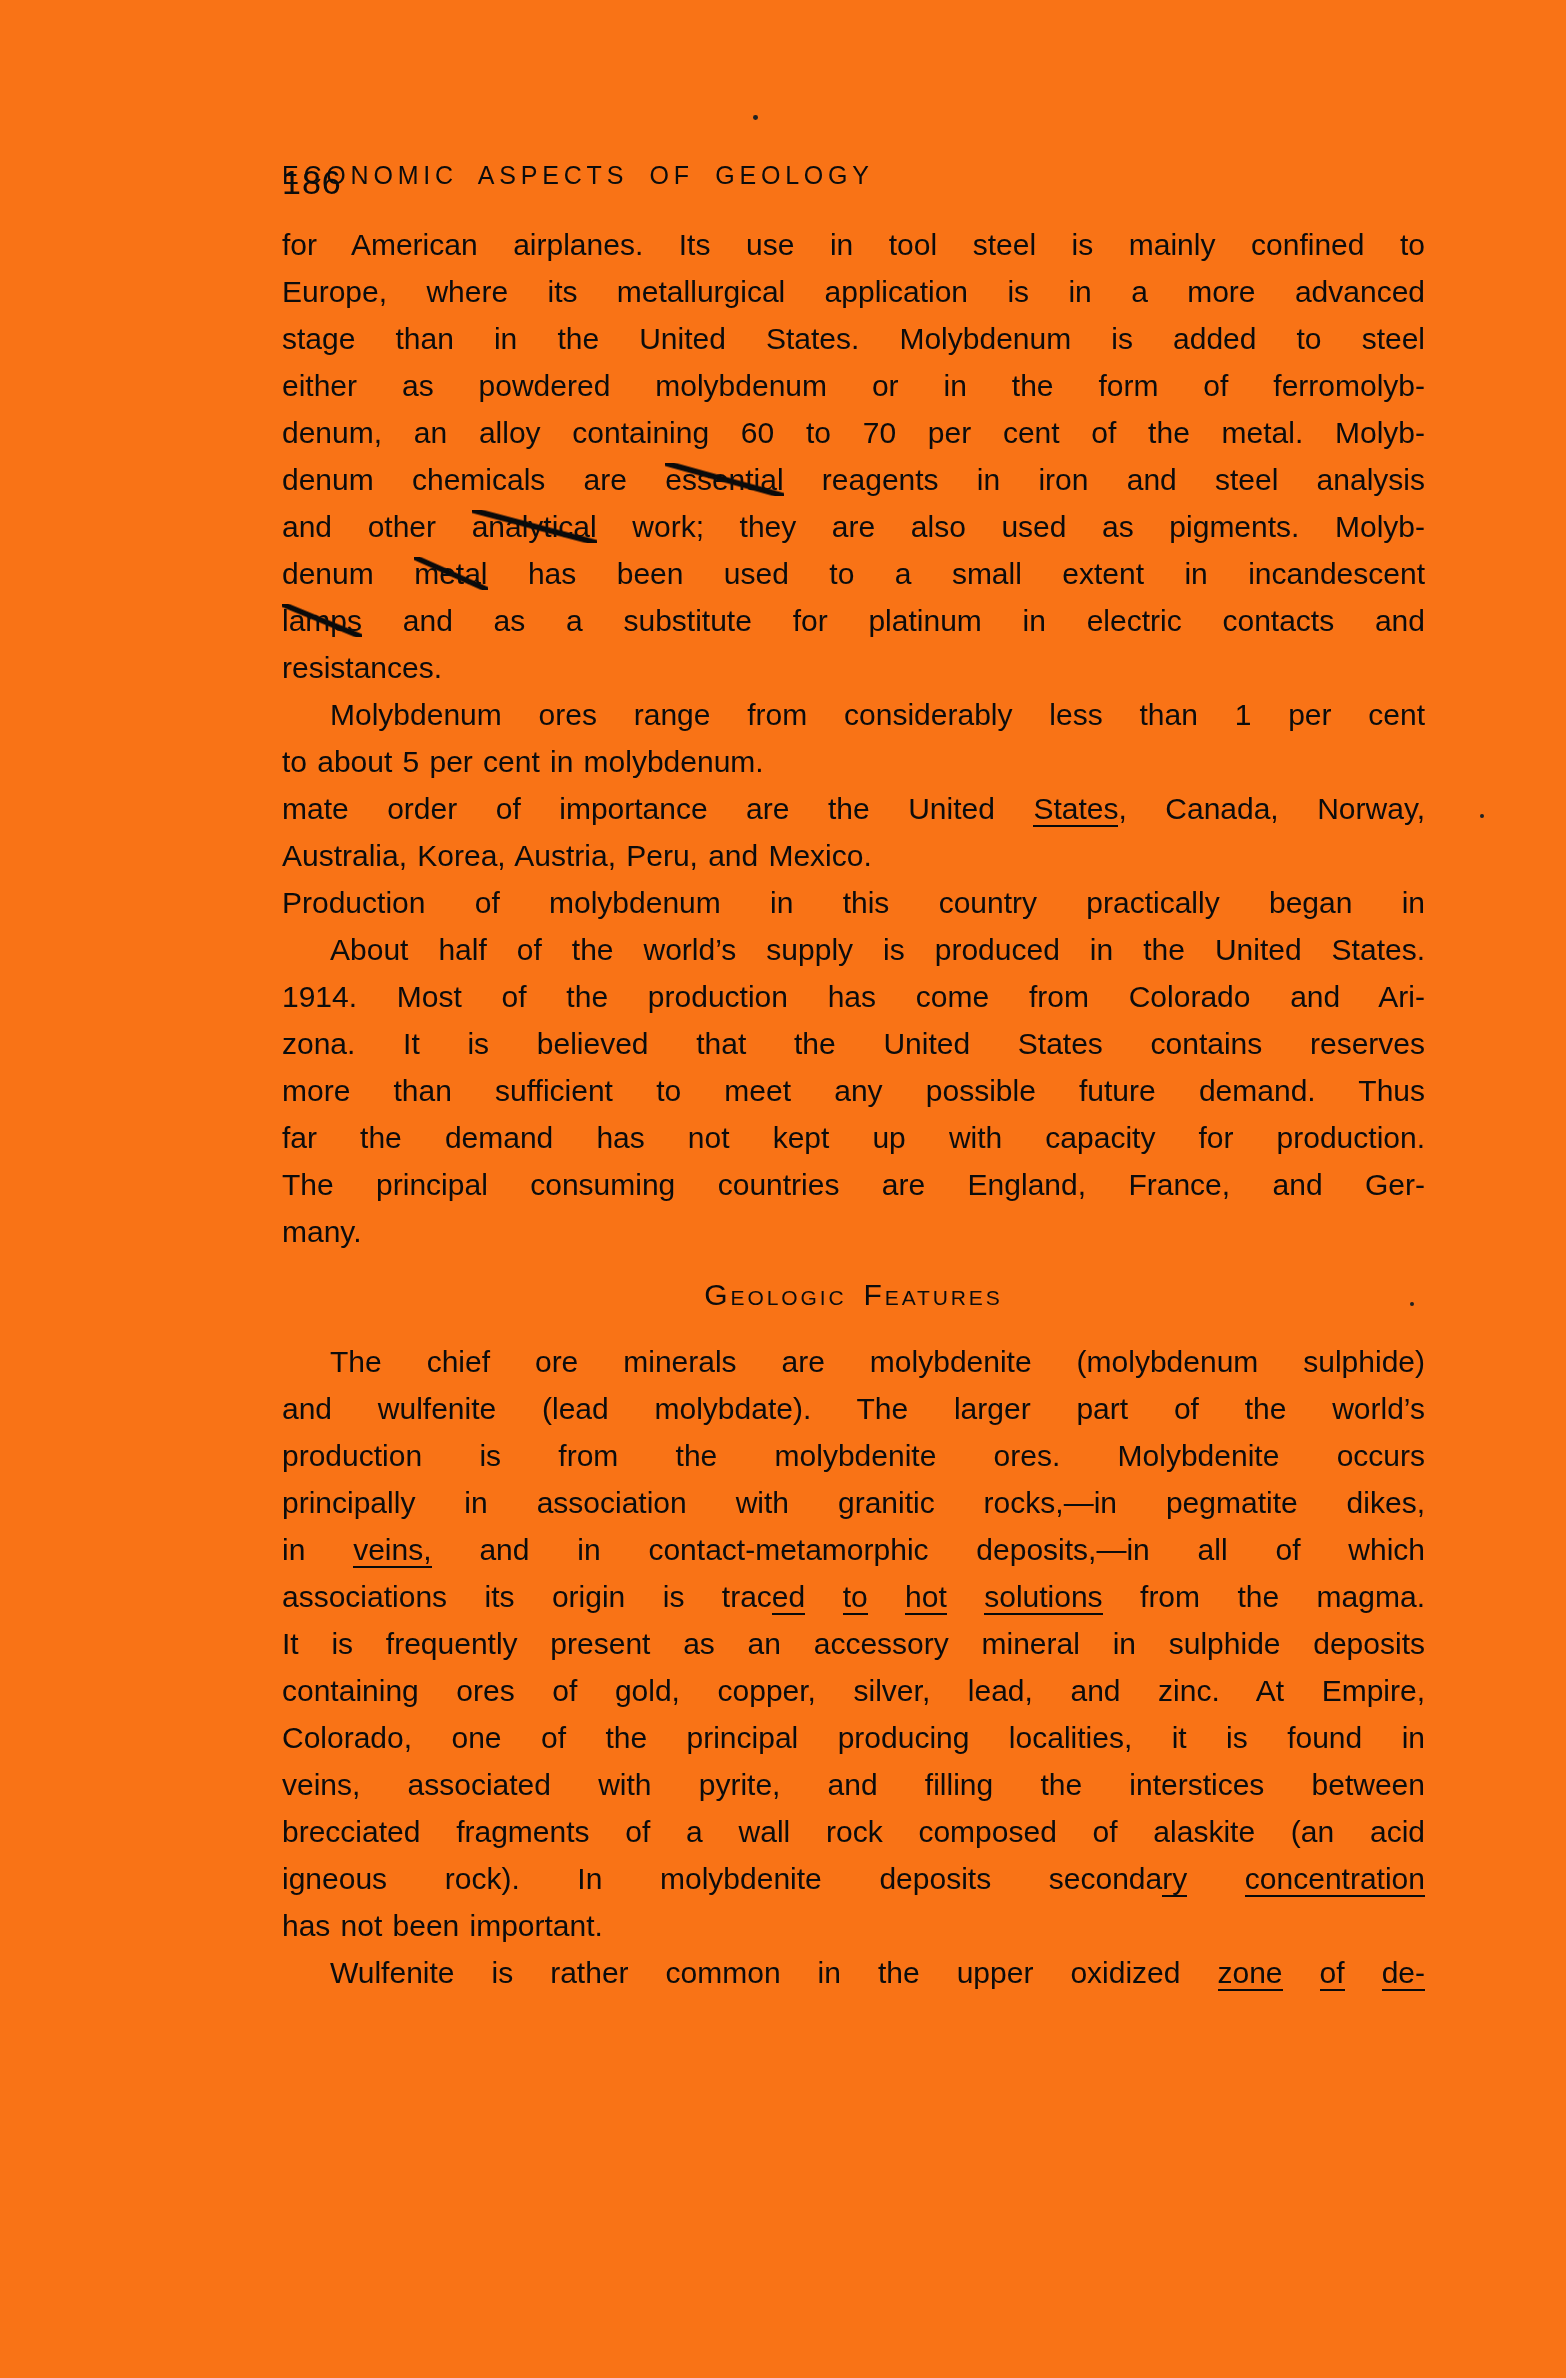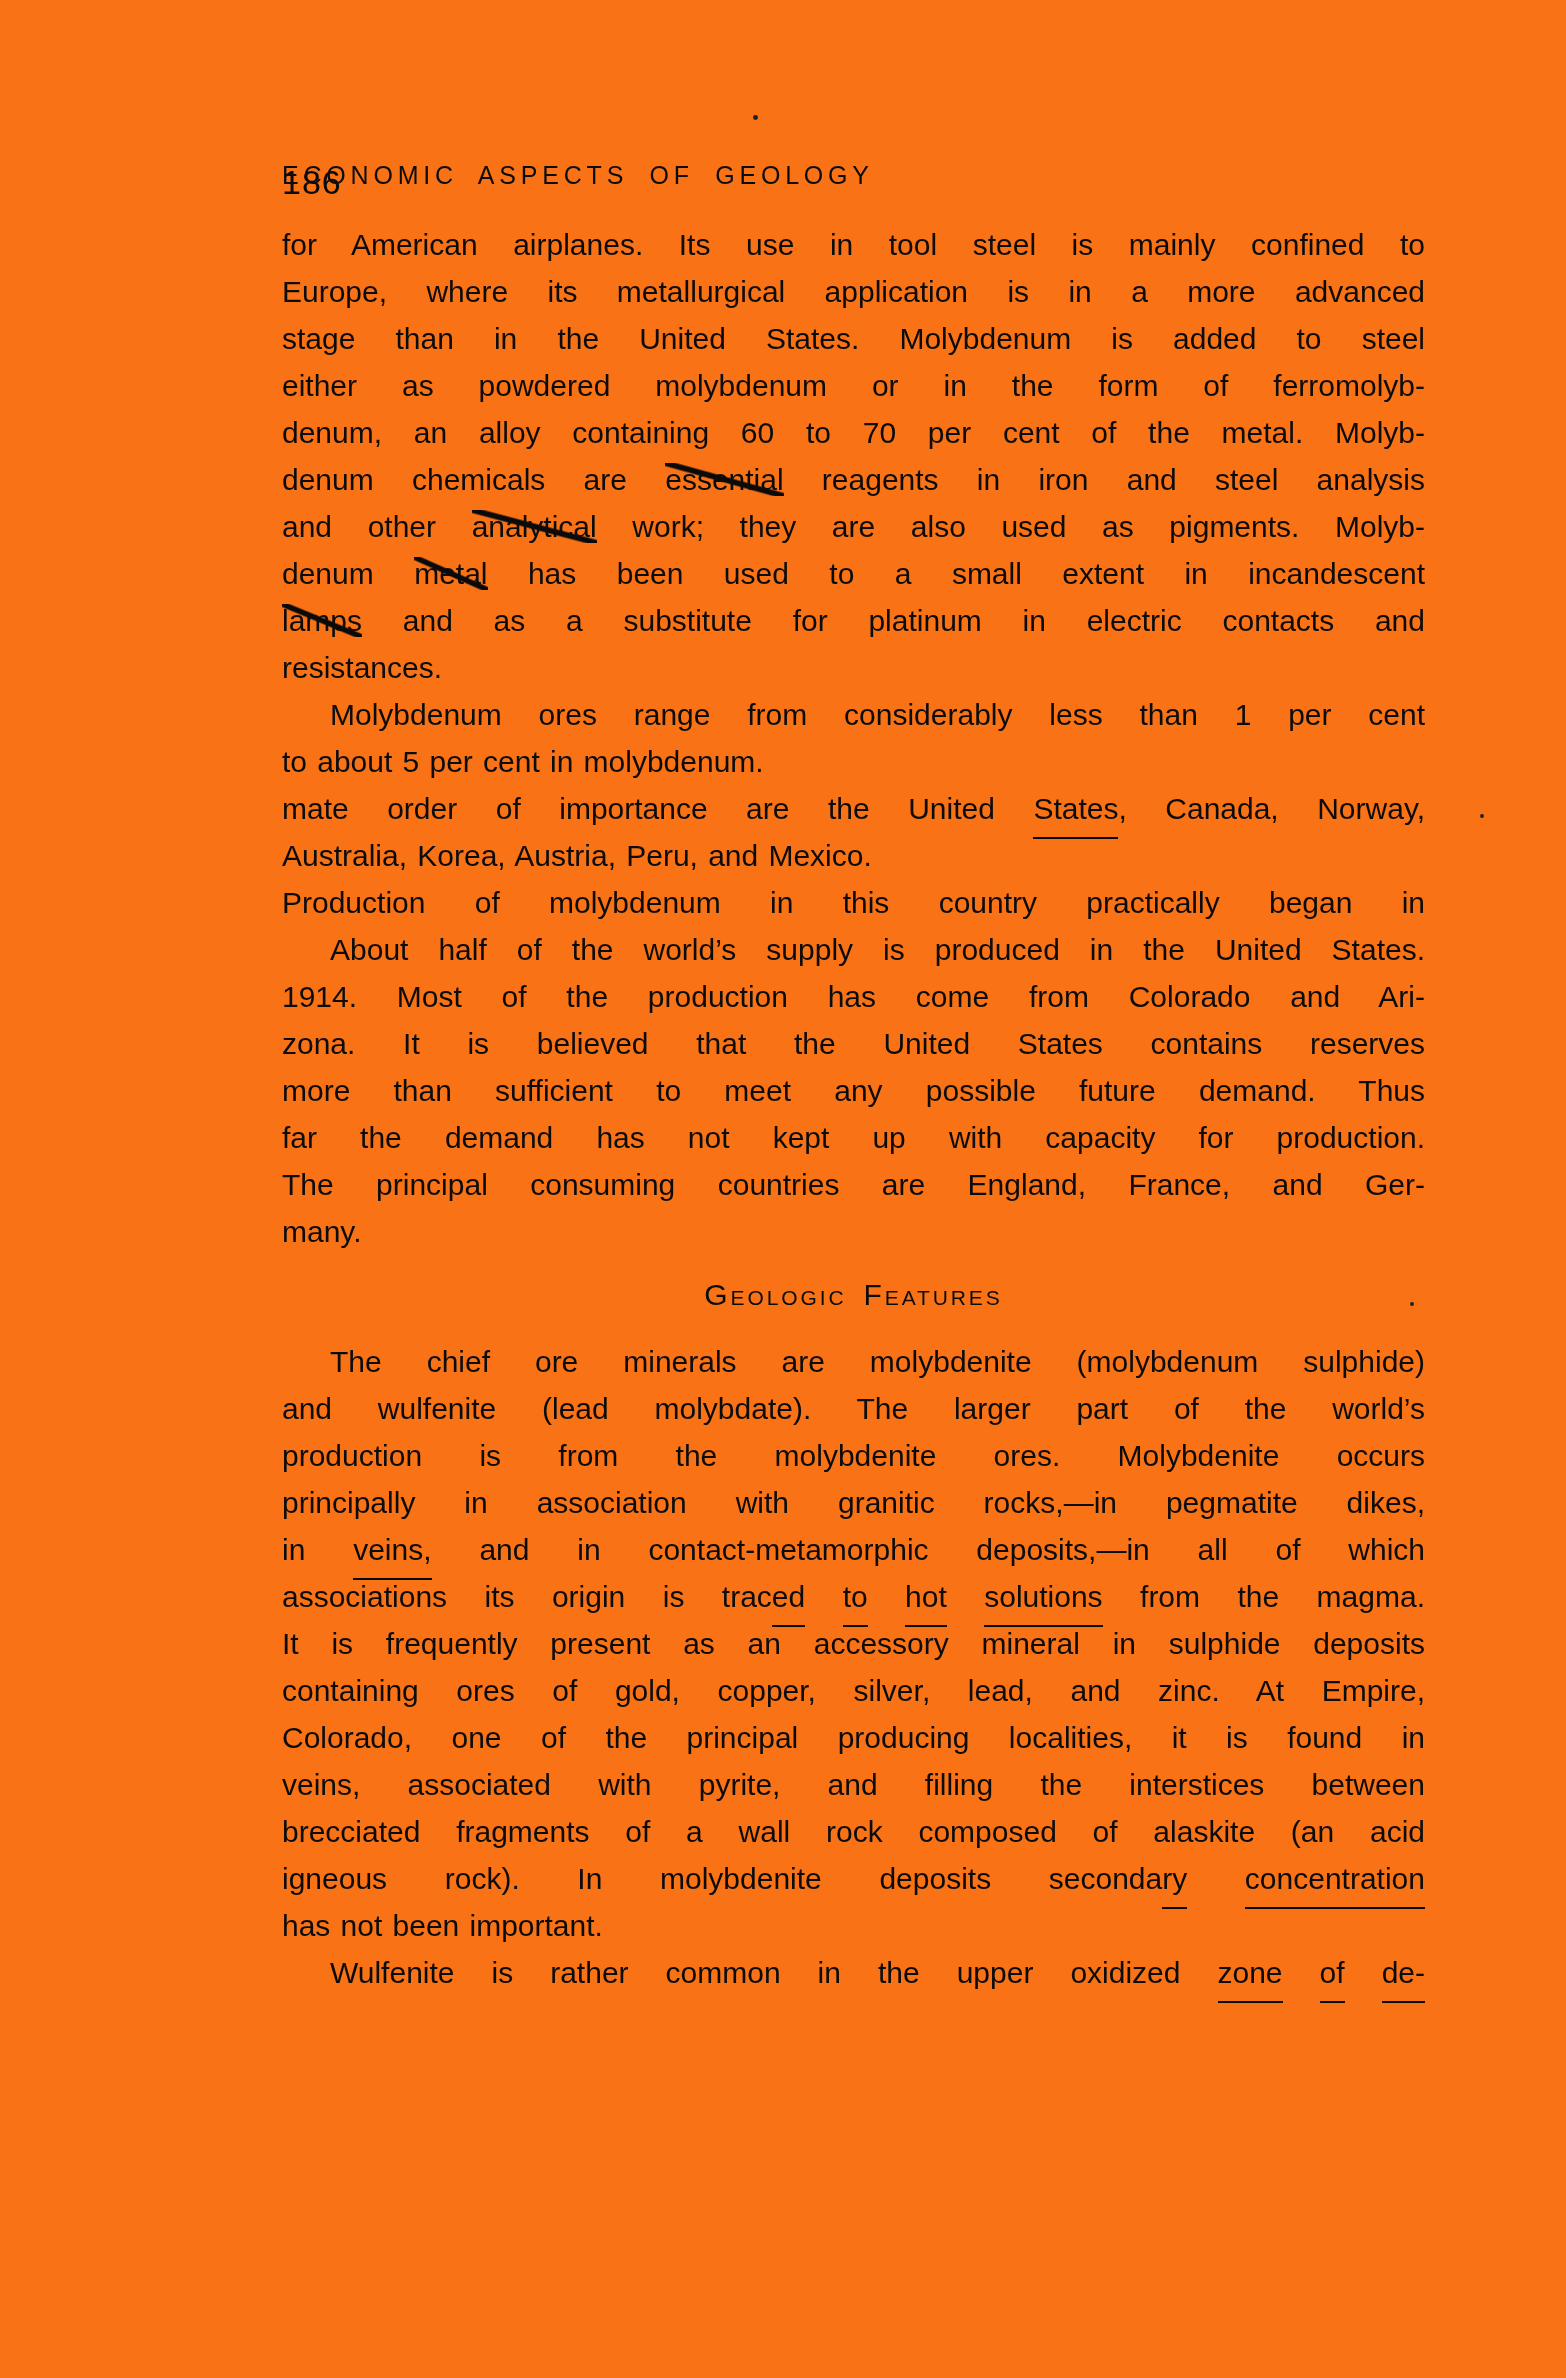--- a/index.html
+++ b/index.html
@@ -38,21 +38,21 @@
     margin:16.3px 0 20px 0;
     font-weight:normal;
     font-size:30px; line-height:47px;
     text-align:center;
     font-variant:small-caps;
     letter-spacing:2.9px; word-spacing:5.7px;
   }
   
   .pencil-underline {
     border-bottom:2.9px solid #0a0a0a;
-    padding-bottom:12px;
+    padding-bottom:0px;
   }
   .pencil-strike {
     background:linear-gradient(to top right,
       transparent 44%, #0a0a0a 47%, #0a0a0a 53%, transparent 56%);
     margin-top:20px;
   }
   
   .scan-speck {
     position:absolute; background:#222; border-radius:50%;
   }

